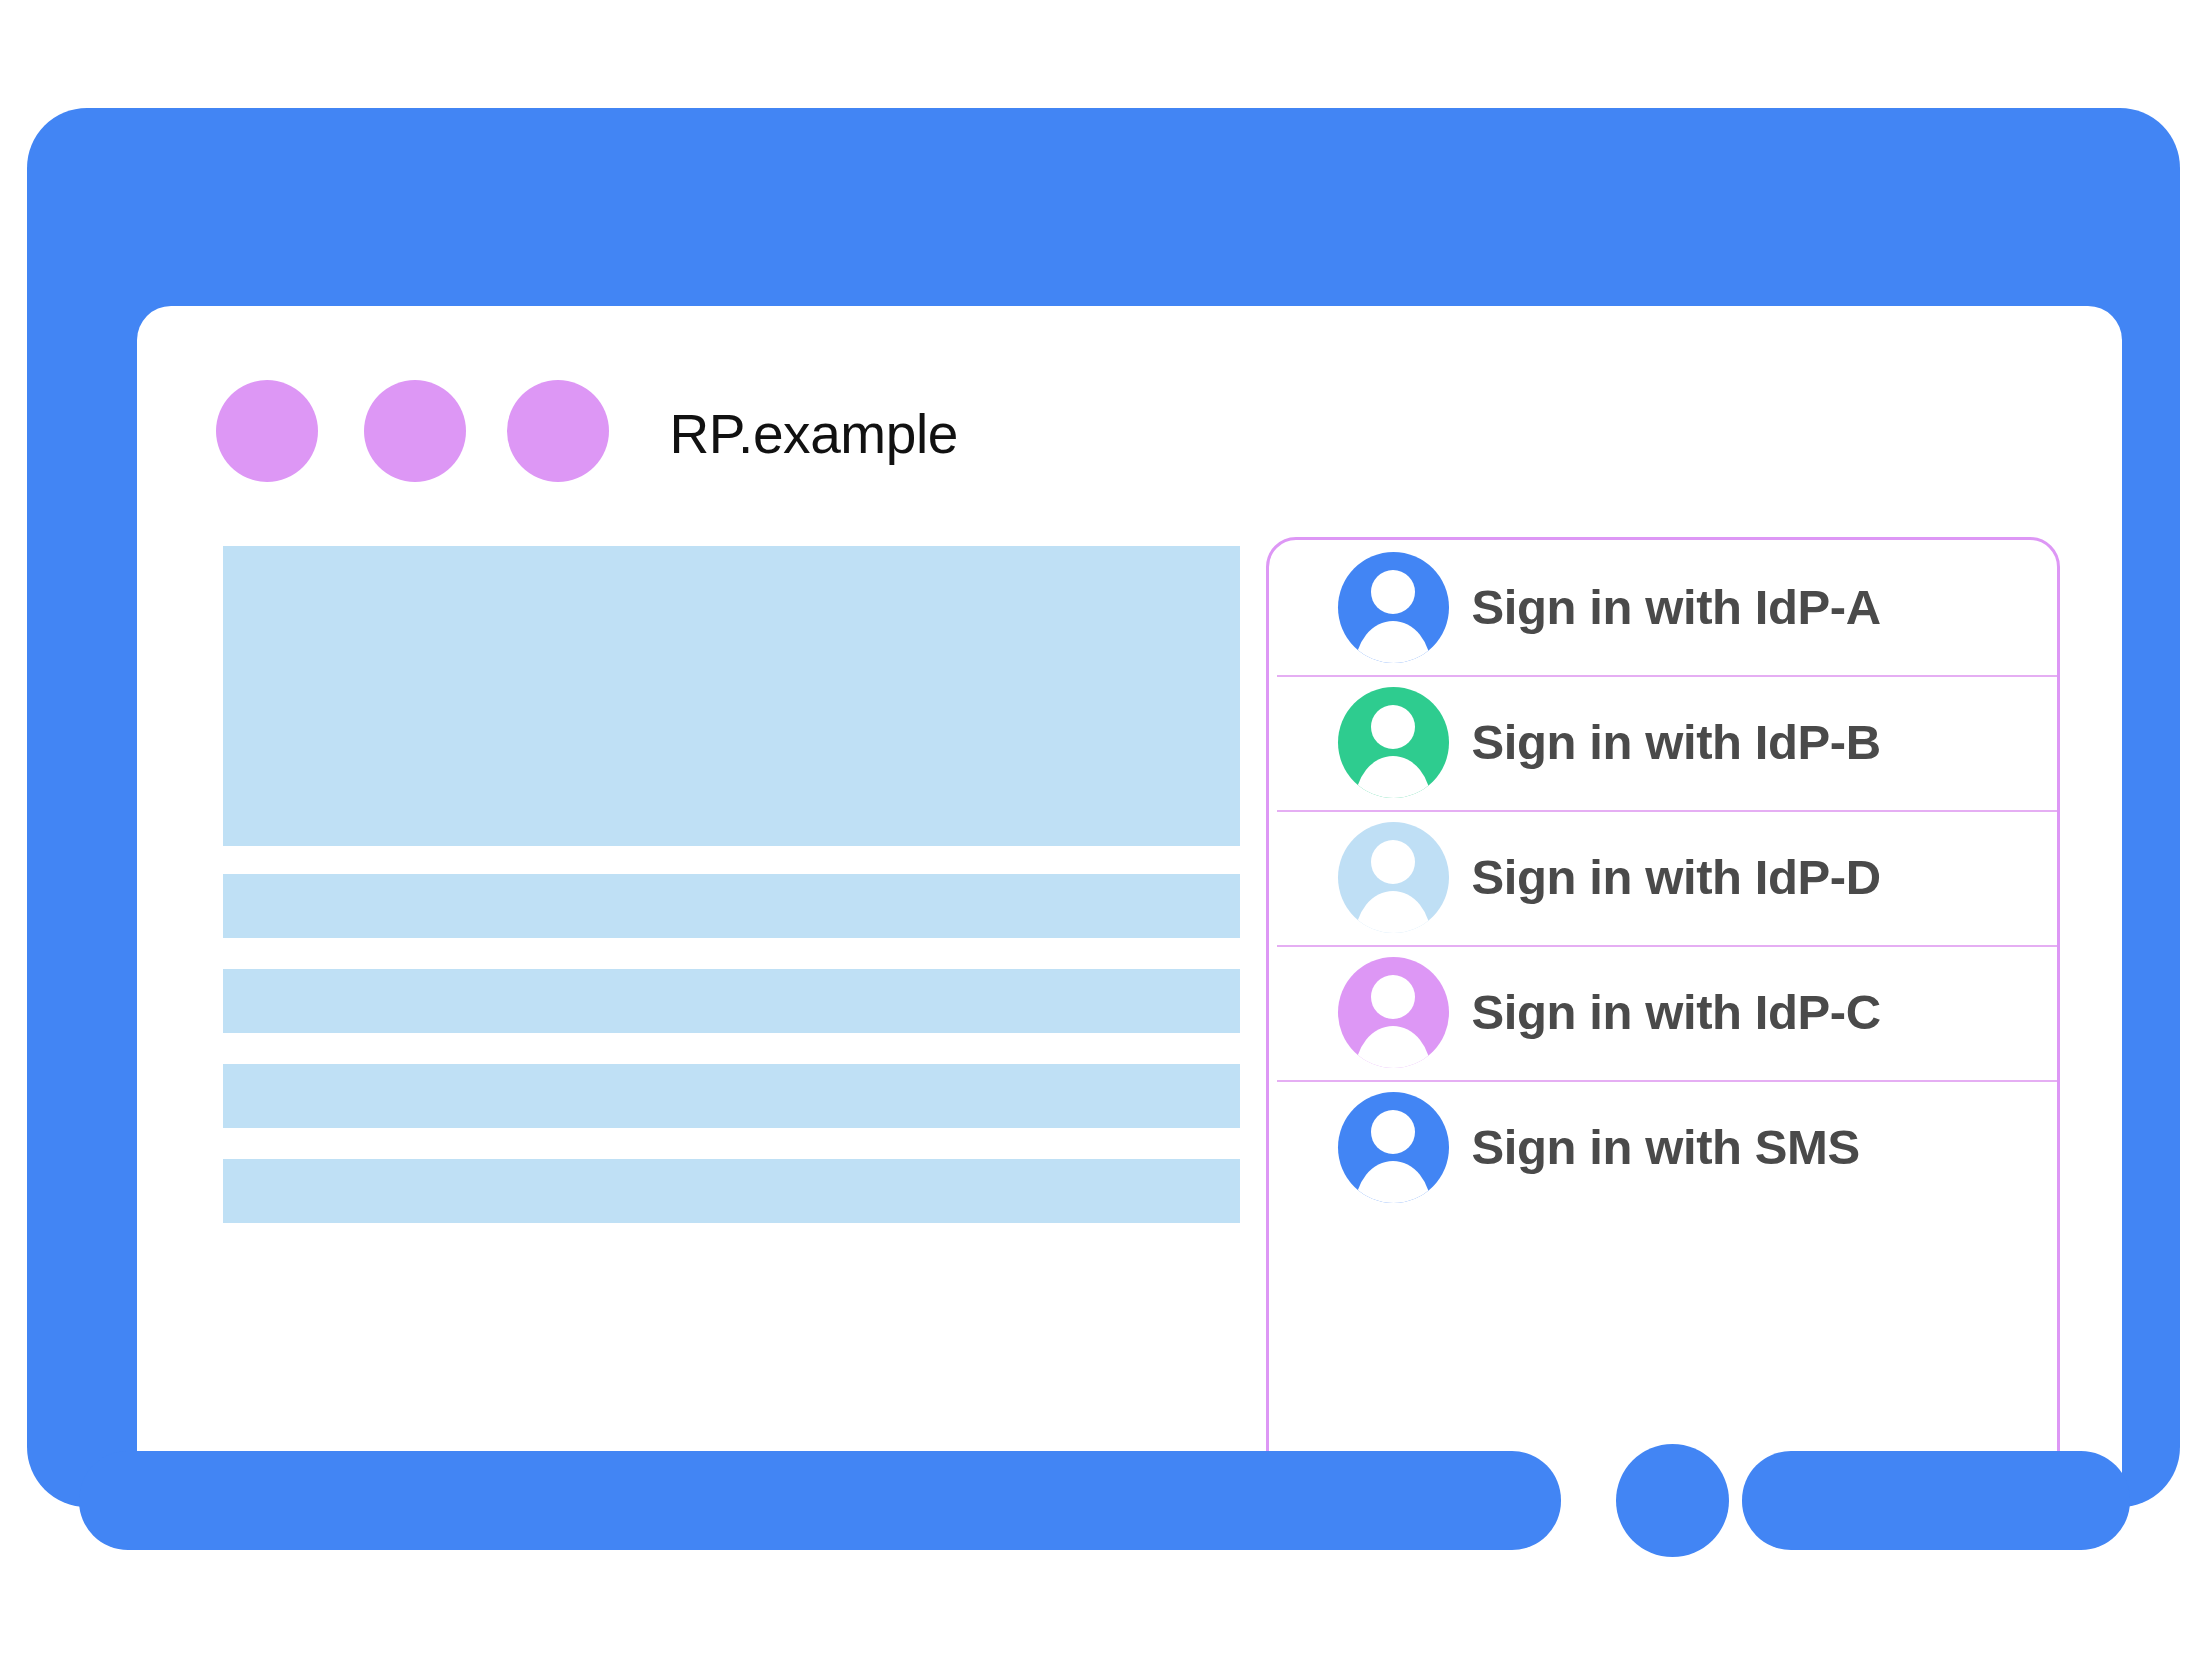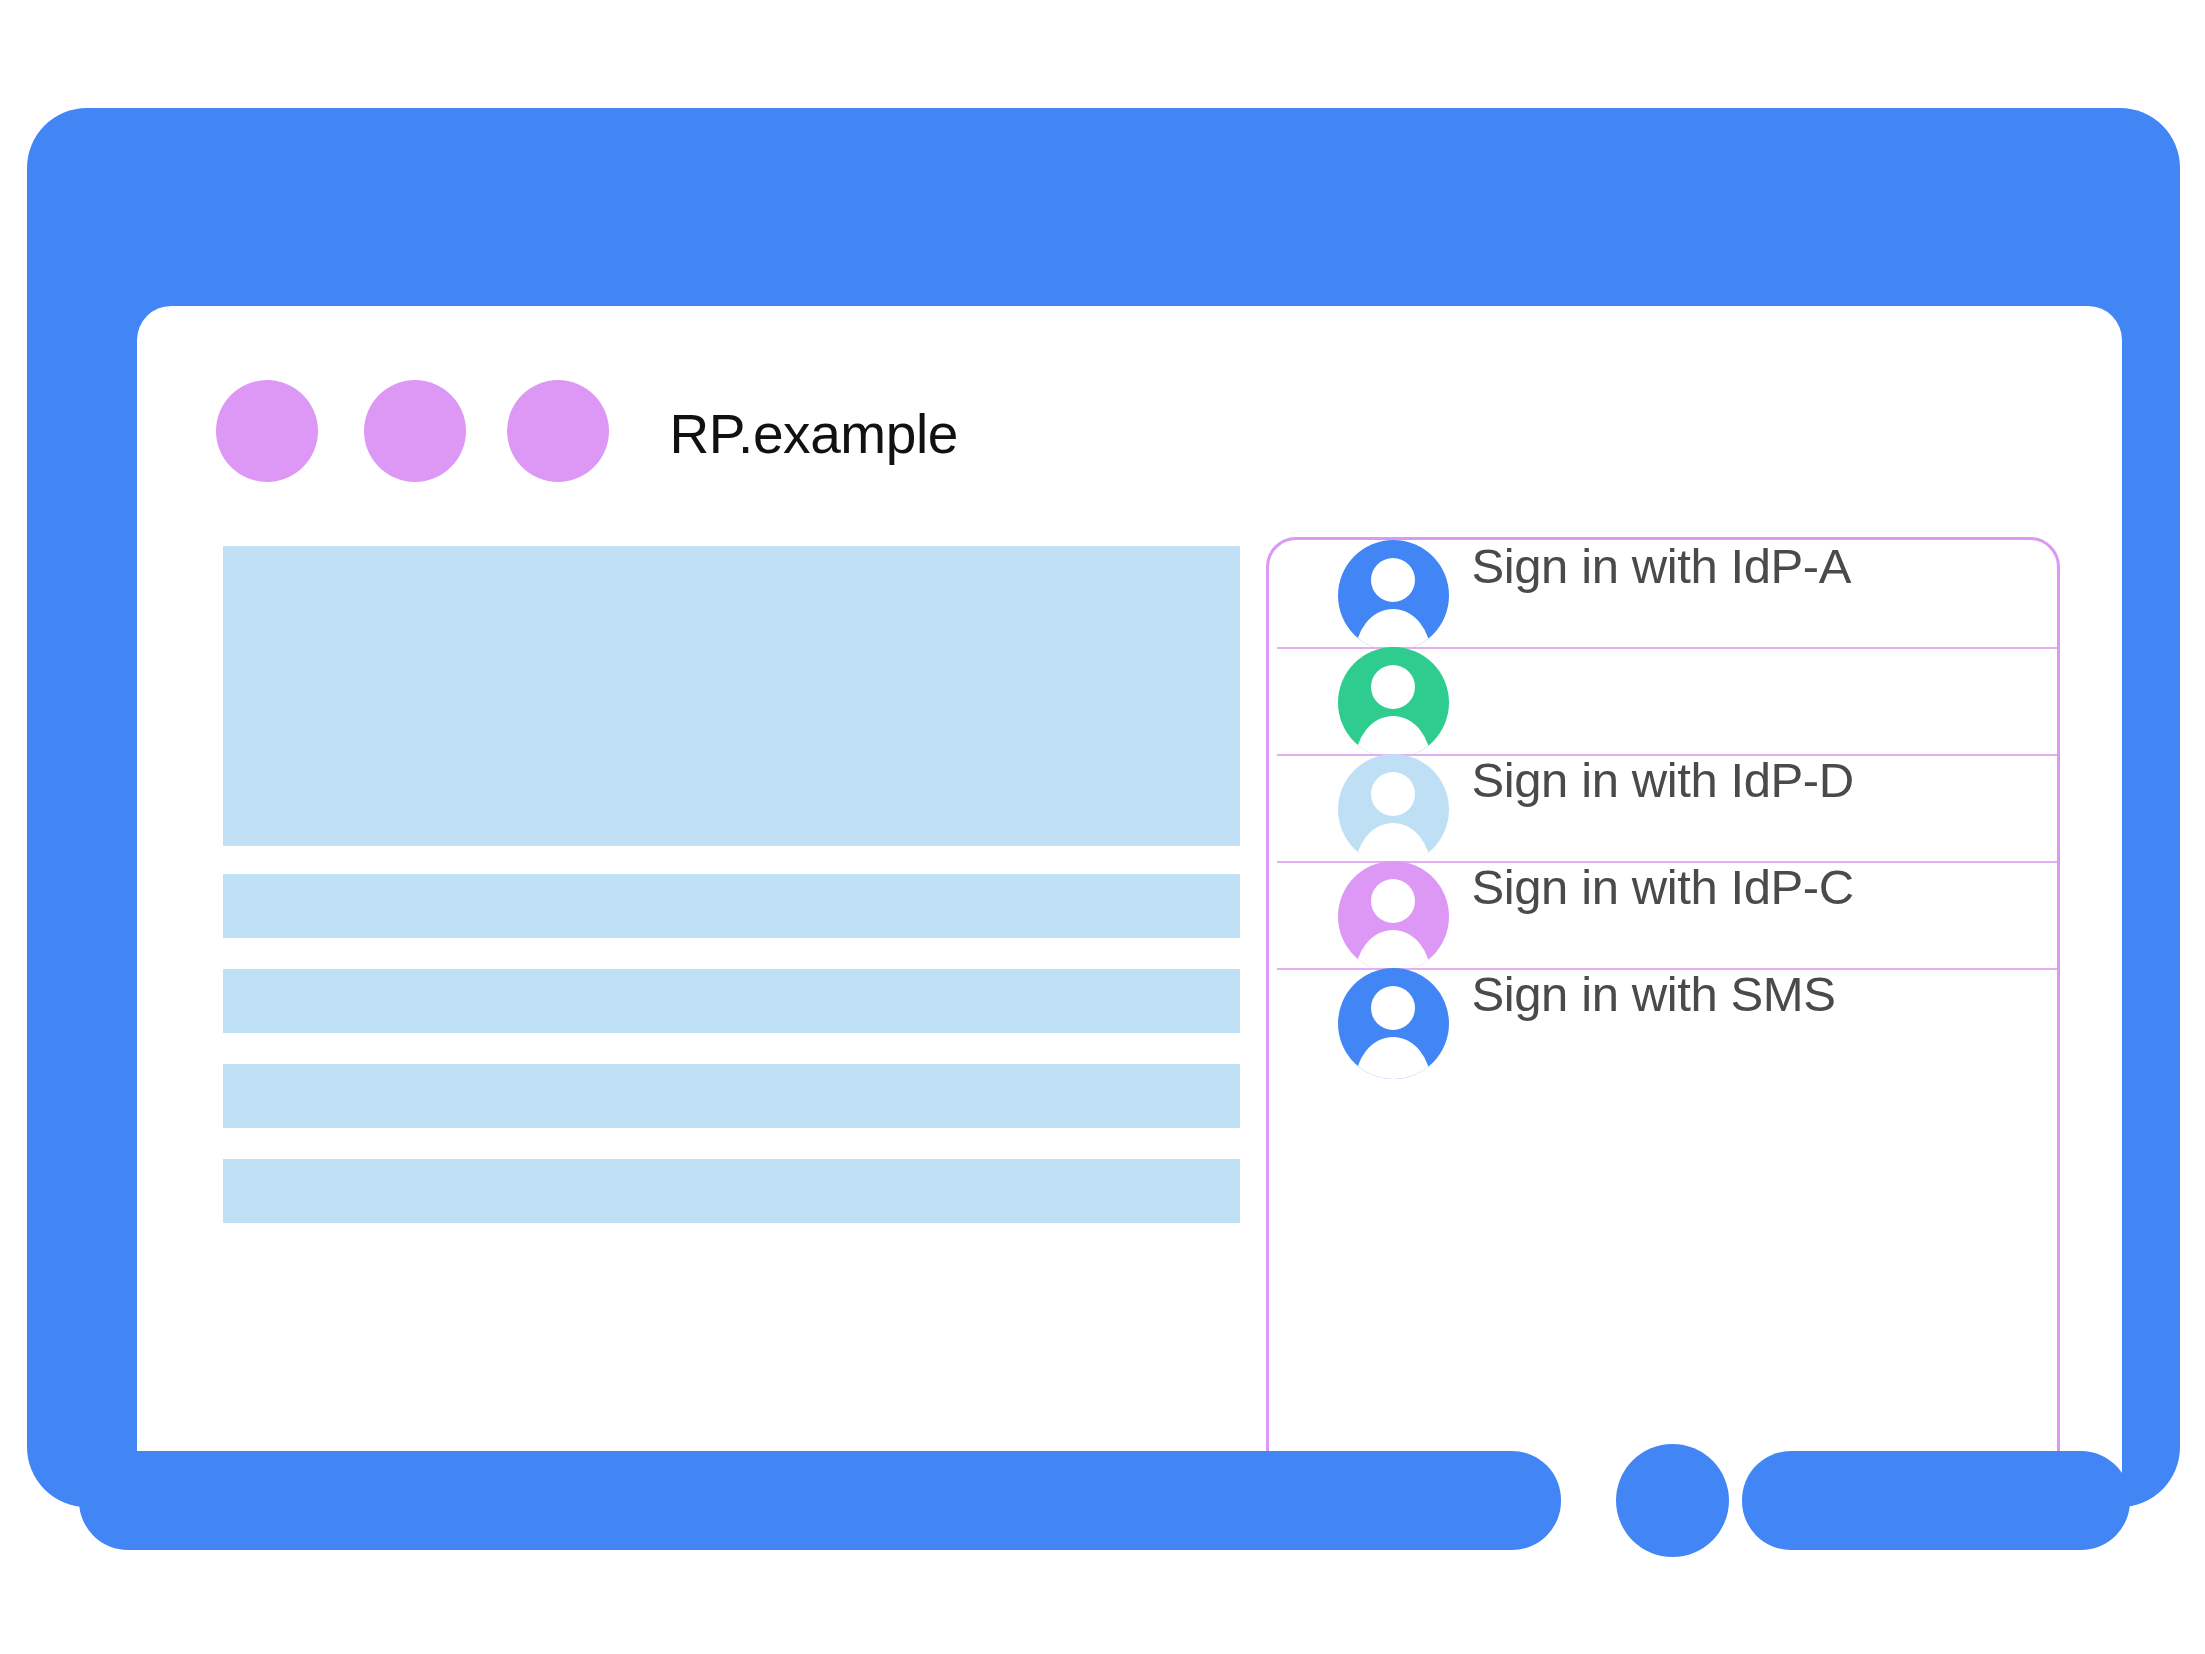--- a/index.html
+++ b/index.html
@@ -130,24 +130,25 @@
     height: 992px;
     box-sizing: border-box;
     border: 3.5px solid #dd97f5;
     border-radius: 30px;
     background: #ffffff;
     overflow: hidden;
   }
   .signin-row {
     position: relative;
     display: flex;
-    align-items: flex-start;
-    height: 107px;
+    align-items: center;
+    height: 135px;
     padding-left: 69px;
     box-sizing: border-box;
+    font-weight: bold;
   }
   .signin-row + .signin-row::before {
     content: "";
     position: absolute;
     left: 8.8px;
     right: 0;
     top: 0;
     height: 1.8px;
     background: #e5aef3;
   }
@@ -220,20 +221,21 @@
               <div class="shoulders"></div>
           </div>
           <div class="signin-label">Sign in with IdP-A</div>
         </div>
 
         <div class="signin-row">
           <div class="avatar" style="background:#2ecc8f">
             <div class="head"></div>
               <div class="shoulders"></div>
           </div>
+          <div class="signin-label">Sign in with IdP-B</div>
         </div>
 
         <div class="signin-row">
           <div class="avatar" style="background:#bfdff5">
             <div class="head"></div>
               <div class="shoulders"></div>
           </div>
           <div class="signin-label">Sign in with IdP-D</div>
         </div>
 

